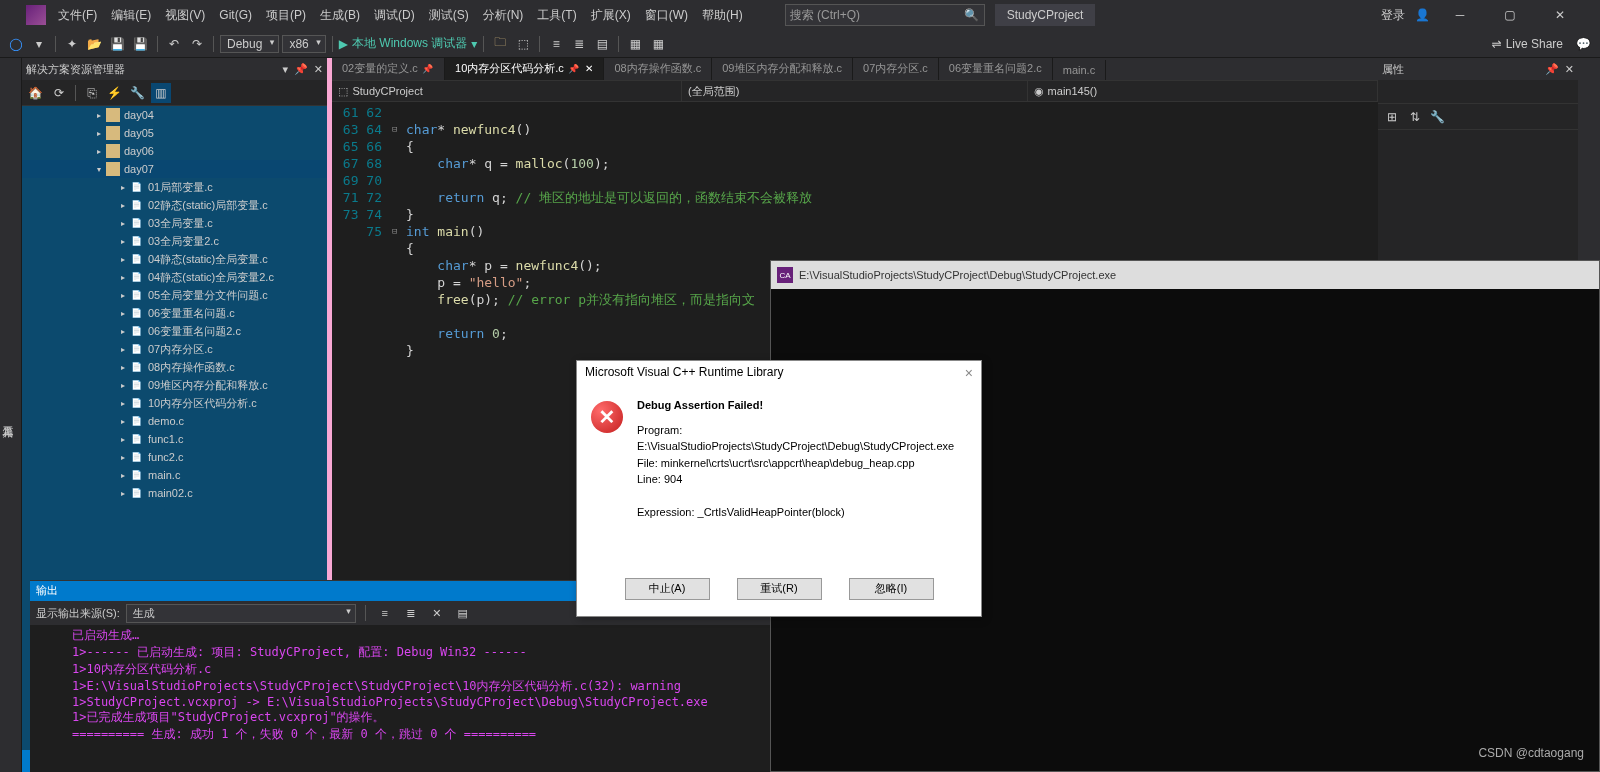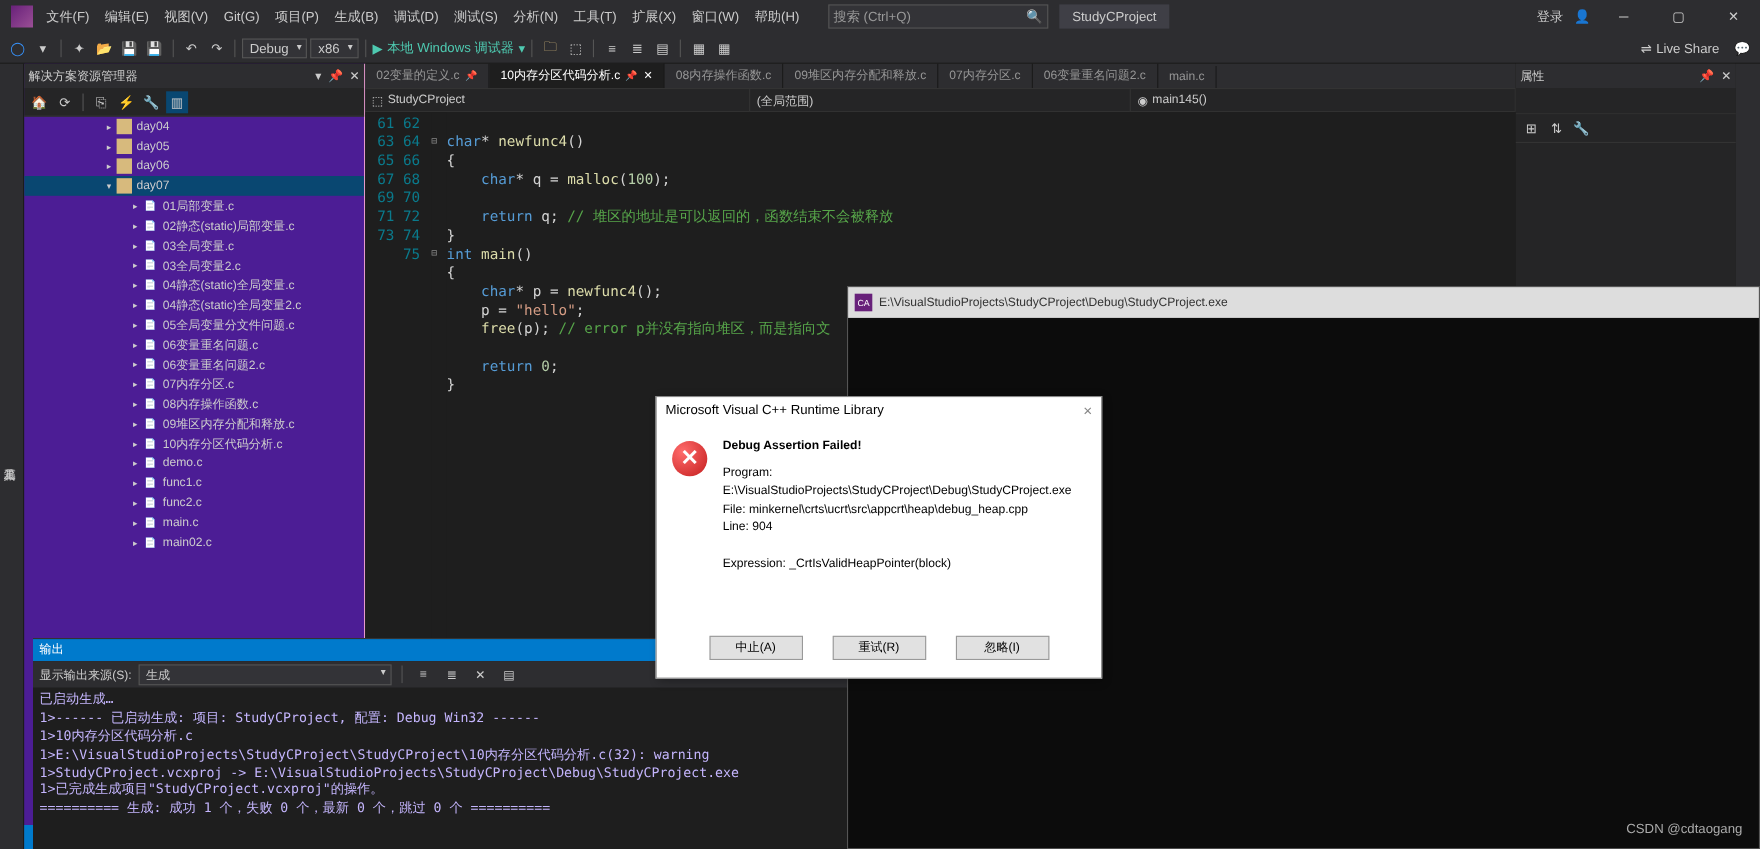--- a/index.html
+++ b/index.html
@@ -1,37 +1,37 @@
 <!DOCTYPE html>
 <html><head>
 <meta charset="utf-8">
 <style>
 * { margin: 0; padding: 0; box-sizing: border-box; }
 body { background: #1e1e1e; color: #ccc; font-family: "Microsoft YaHei", sans-serif; font-size: 12px; width: 1600px; height: 772px; overflow: hidden; position: relative; }
-.titlebar { height: 30px; background: #2d2d30; display: flex; align-items: center; padding: 0 4px; }
+.titlebar { height: 30px; background: #2d2d30; display: flex; align-items: center; padding: 0 20px; }
 .vs-logo { width: 20px; height: 20px; margin: 0 6px; background: linear-gradient(135deg,#68217a 0%,#9b4f96 100%); }
 .menu { display: flex; gap: 2px; align-items: center; }
 .menu-item { padding: 4px 6px; color: #ccc; cursor: pointer; }
-.search { margin-left: 20px; background: #333337; border: 1px solid #555; width: 200px; height: 22px; display: flex; align-items: center; padding: 0 4px; color: #999; }
+.search { margin-left: 36px; background: #333337; border: 1px solid #555; width: 200px; height: 22px; display: flex; align-items: center; padding: 0 4px; color: #999; }
 .search-ico { margin-left: auto; color: #ccc; }
 .proj-name { background: #3f3f46; padding: 4px 12px; margin-left: 10px; color: #ccc; }
 .title-right { margin-left: auto; display: flex; align-items: center; gap: 10px; }
 .win-btn { width: 40px; height: 30px; display: flex; align-items: center; justify-content: center; color: #ccc; }
 
 .toolbar { height: 28px; background: #2d2d30; display: flex; align-items: center; padding: 0 6px; gap: 3px; border-bottom: 1px solid #1a1a1a; }
 .tool-btn { width: 20px; height: 20px; display: flex; align-items: center; justify-content: center; color: #ccc; cursor: pointer; }
 .sep { width: 1px; height: 16px; background: #555; margin: 0 3px; }
 .ddl { background: #333337; border: 1px solid #555; padding: 1px 16px 1px 6px; color: #ccc; position: relative; }
 .ddl::after { content: "▾"; position: absolute; right: 4px; font-size: 9px; }
 .run-btn { color: #4ec9b0; display: flex; align-items: center; gap: 4px; }
 .live { margin-left: auto; color: #ccc; display: flex; align-items:center; gap: 4px; }
 
 .main { display: flex; height: 714px; }
 .left-strip { width: 22px; background: #2d2d30; border-right: 1px solid #1a1a1a; writing-mode: vertical-lr; text-align: center; padding-top: 6px; font-size: 11px; }
-.sidebar { width: 310px; background: #4c1d95; border-right: 1px solid #f9a8d4; display: flex; flex-direction: column; }
+.sidebar { width: 310px; background: #0c4a6e; border-right: 5px solid #f9a8d4; display: flex; flex-direction: column; }
 .panel-hdr { height: 22px; background: #2d2d30; display: flex; align-items: center; padding: 0 4px; font-size: 11px; }
 .panel-hdr-title { flex: 1; }
 .panel-tools { height: 26px; display: flex; align-items: center; gap: 3px; padding: 0 4px; background: #252526; border-bottom: 1px solid #333; }
 .search-box { height: 22px; background: #333337; margin: 2px 4px; display: flex; align-items: center; padding: 0 4px; color: #888; font-size: 11px; }
 .tree { flex: 1; overflow: auto; font-size: 11px; }
 .tree-item { display: flex; align-items: center; height: 18px; padding-left: 0; cursor: pointer; }
 .tree-item.sel { background: #094771; }
 .exp { width: 14px; text-align: center; font-size: 8px; color: #ccc; }
 .fold-ico { width: 14px; height: 14px; background: #d7ba7d; margin-right: 4px; }
 .file-ico { width: 14px; height: 14px; margin-right: 4px; display: inline-flex; align-items: center; justify-content: center; font-size: 9px; }
@@ -58,27 +58,27 @@
 .code .num { color: #b5cea8; }
 .fold-bar { width: 14px; background: #1e1e1e; border-left: 0px solid #333; color: #888; line-height: 17px; font-size: 9px; padding-top: 2px; }
 .ed-footer { height: 22px; background: #1e1e1e; border-top: 1px solid #333; display: flex; align-items: center; padding: 0 8px; font-size: 11px; gap: 14px; }
 
 .right-strip { width: 22px; background: #2d2d30; writing-mode: vertical-rl; text-align: center; padding-top: 6px; font-size: 11px; }
 .props { width: 200px; background: #252526; display: flex; flex-direction: column; }
 
 .output { position: absolute; left: 30px; right: 220px; bottom: 0; height: 192px; background: #1e1e1e; border-top: 1px solid #333; }
 .out-hdr { background: #007acc; height: 20px; color: #fff; padding: 2px 6px; font-size: 11px; }
 .out-tools { height: 24px; display: flex; align-items: center; gap: 6px; padding: 0 6px; background: #2d2d30; font-size: 11px; }
-.out-text { font-family: Consolas, monospace; font-size: 12px; white-space: pre; padding: 2px 6px; color: #c4b5fd; }
+.out-text { font-family: Consolas, monospace; font-size: 12px; white-space: pre; padding: 2px 6px; color: #d946ef; margin-left: 36px; }
 
 .console-win { position: absolute; top: 260px; left: 770px; right: 0; bottom: 0; background: #0c0c0c; border: 1px solid #555; z-index: 5; }
 .console-title { height: 28px; background: #ddd; color: #333; font-size: 11px; display: flex; align-items: center; padding: 3px 6px; }
 .console-ico { width: 16px; height: 16px; background: #68217a; margin-right: 6px; display: inline-flex; align-items:center; justify-content:center; color:#fff; font-size:8px; }
 
-.dialog { position: absolute; top: 360px; left: 596px; width: 406px; background: #fff; border: 1px solid #888; z-index: 10; box-shadow: 2px 2px 8px rgba(0,0,0,.3); }
+.dialog { position: absolute; top: 360px; left: 576px; width: 406px; background: #fff; border: 1px solid #888; z-index: 10; box-shadow: 2px 2px 8px rgba(0,0,0,.3); }
 .dlg-title { height: 26px; padding: 4px 8px; font-size: 12px; color: #000; display: flex; }
 .dlg-close { margin-left: auto; color: #888; font-size: 14px; cursor:pointer; }
 .dlg-body { padding: 10px 10px 10px 60px; position: relative; color: #000; font-size: 11px; line-height: 1.5; }
 .dlg-ico { position: absolute; left: 14px; top: 14px; width: 32px; height: 32px; border-radius: 50%; background: radial-gradient(circle at 30% 30%, #ff6b6b, #c41e1e); display:flex; align-items:center; justify-content:center; color:#fff; font-size:20px; font-weight:bold; }
 .dlg-body b { font-weight: bold; display: block; margin-bottom: 8px; }
 .dlg-btns { display: flex; gap: 27px; justify-content: center; padding: 14px 0 16px; }
 .dlg-btn { width: 85px; height: 22px; border: 1px solid #999; background: #e1e1e1; font-size: 11px; }
 
 .watermark { position: absolute; right: 16px; bottom: 12px; color: #aaa; font-size: 12px; z-index: 20; }
 </style>

